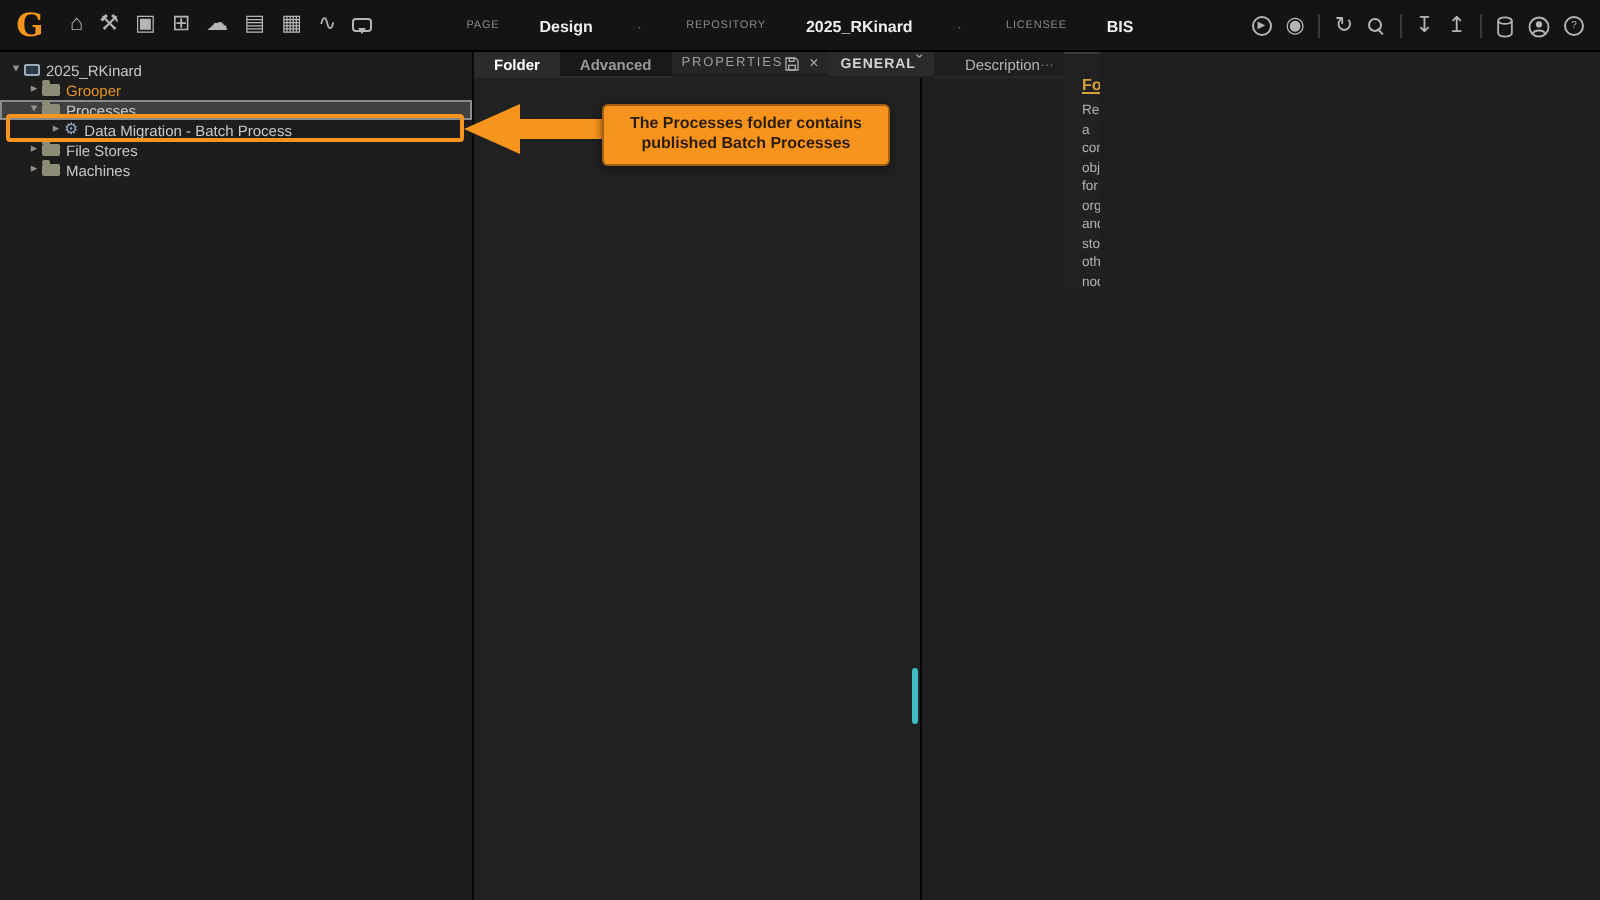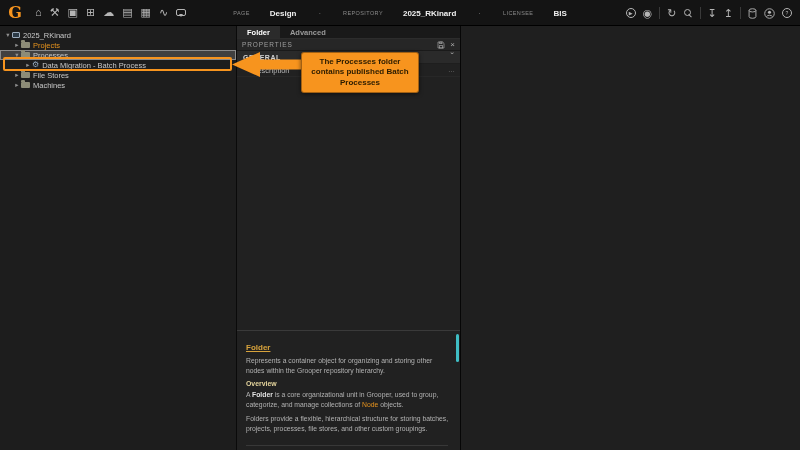--- a/index.html
+++ b/index.html
@@ -47,21 +47,21 @@
   .trow { height:10px; display:flex; align-items:center; font-size:7.5px; color:#c8c8c8; white-space:nowrap; cursor:default; }
   .lvl0 { padding-left:4px; } .lvl1 { padding-left:13px; } .lvl2 { padding-left:24px; }
   .arrow { width:8px; flex:none; text-align:center; color:#8f8f8f; font-size:6.5px; line-height:1; }
   .folder-ic { width:9px; height:6px; background:#8d8c77; border-radius:1px; position:relative; margin-right:3px; flex:none; }
   .folder-ic::before { content:""; position:absolute; top:-2px; left:0; width:4px; height:2px; background:#8d8c77; border-radius:1px 1px 0 0; }
   .repo-ic { width:8px; height:6px; border:1px solid #9dadbd; background:#2c3a46; border-radius:1px; margin-right:3px; flex:none; }
   .gear-ic { font-size:8px; color:#91a7bd; margin-right:3px; line-height:1; flex:none; }
   .trow.sel { background:#404040; box-shadow: inset 0 0 0 1px #8a8a8a; }
   .tlabel.orange { color:#e8941e; }
   
-  .props { width:224px; height:100%; background:#212121; border-right:1px solid #060606; display:flex; flex-direction:column; position:relative; flex:none; }
+  .props { width:224px; height:100%; background:#212121; border-right:1px solid #060606; display:flex; flex-direction:row; position:relative; flex:none; }
   .tabs { height:13px; background:#191919; display:flex; border-bottom:1px solid #2c2c2c; }
   .tab { padding:0 10px; font-size:7.5px; color:#9a9a9a; display:flex; align-items:center; cursor:default;font-weight:bold; }
   .tab.active { background:#2b2b2b; color:#ffffff; font-weight:bold; }
   .props-header { height:12px; background:#262626; display:flex; align-items:center; padding:0 5px; border-bottom:1px solid #1a1a1a; }
   .props-title { font-size:6.5px; color:#9f9f9f; letter-spacing:.9px; }
   .ph-icons { margin-left:auto; display:flex; align-items:center; gap:5px; }
   .close-x { font-size:8px; color:#aaa; line-height:1; }
   .cat-row { height:13px; display:flex; align-items:center; padding:0 6px; background:#2a2a2a; font-size:7px; font-weight:bold; color:#d5d5d5; letter-spacing:.5px; border-bottom:1px solid #1e1e1e; }
   .chev { margin-left:auto; color:#999; font-size:9px; line-height:.6; }
   .prop-row { height:13px; display:flex; align-items:center; padding-left:15px; font-size:7.5px; color:#b5b5b5; border-bottom:1px solid #272727; }
@@ -76,21 +76,21 @@
   .help-b { font-weight:bold; color:#e2e2e2; }
   .help-link { color:#e8941e; cursor:default; }
   .help-divider { position:absolute; bottom:4px; left:9px; right:12px; border-top:1px solid #383838; }
   .scroll-thumb { position:absolute; right:1px; top:308px; width:3px; height:28px; background:#3fbdc4; border-radius:2px; }
   
   .canvas { flex:1; background:#1f1f1f; }
   
   .ann-box { position:absolute; left:3px; top:57px; width:229px; height:14px; border:2px solid #f7941e; border-radius:2px; z-index:6; pointer-events:none; }
   .ann-arrow { position:absolute; left:232px; top:52px; width:70px; height:25px; background:#f7941e; z-index:7;
     clip-path: polygon(0 50%, 40% 0, 40% 30%, 100% 30%, 100% 70%, 40% 70%, 40% 100%); }
-  .callout { position:absolute; left:301px; top:52px; width:118px; background:#f7941e; border:1px solid rgba(0,0,0,.35); border-radius:3px;
+  .callout { position:absolute; left:301px; top:52px; width:144px; background:#f7941e; border:1px solid rgba(0,0,0,.35); border-radius:3px;
     padding:4px 6px; z-index:7; color:#2b1c00; font-size:8px; font-weight:bold; text-align:center; line-height:1.3;
     box-shadow:0 1px 4px rgba(0,0,0,.55); }
 </style>
 </head>
 <body>
 
 <div class="screen">
 
   <header class="topbar">
     <div class="logo">G</div>
@@ -146,21 +146,21 @@
 
     <aside class="tree">
       <div class="trow lvl0">
         <span class="arrow">▾</span>
         <span class="repo-ic"></span>
         <span class="tlabel">2025_RKinard</span>
       </div>
       <div class="trow lvl1">
         <span class="arrow">▸</span>
         <span class="folder-ic"></span>
-        <span class="tlabel orange">Projects</span>
+        <span class="tlabel orange">Grooper</span>
       </div>
       <div class="trow lvl1 sel">
         <span class="arrow">▾</span>
         <span class="folder-ic"></span>
         <span class="tlabel">Processes</span>
       </div>
       <div class="trow lvl2">
         <span class="arrow">▸</span>
         <span class="gear-ic">⚙</span>
         <span class="tlabel">Data Migration - Batch Process</span>

